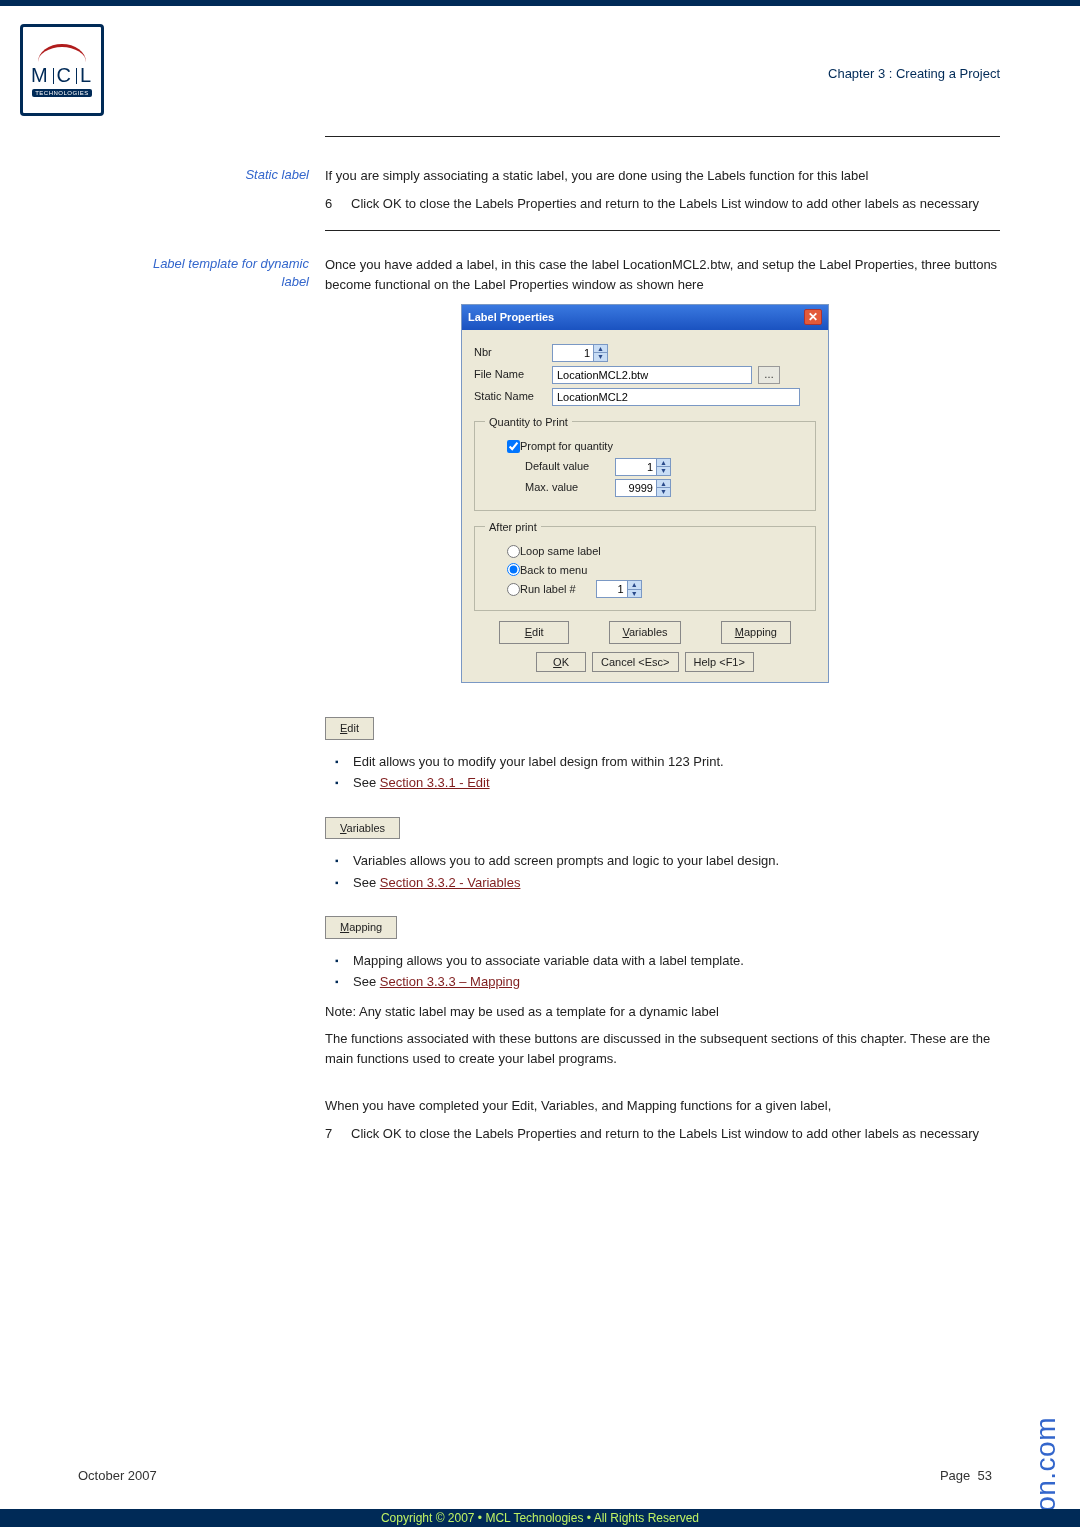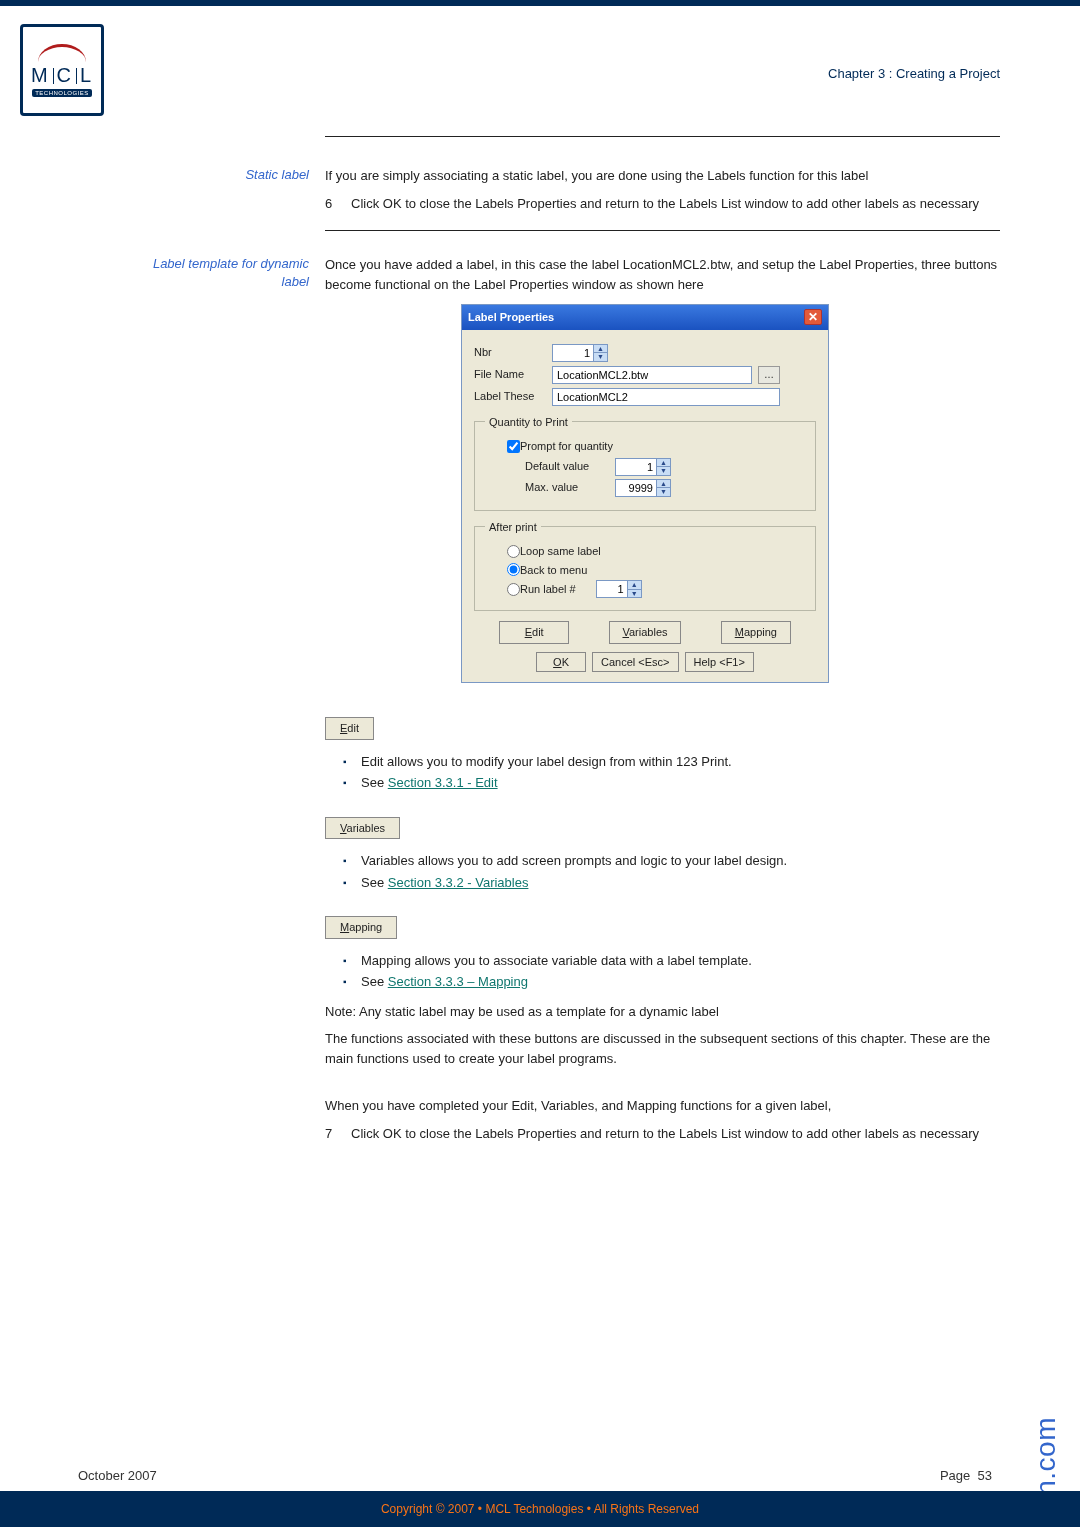--- a/index.html
+++ b/index.html
@@ -170,36 +170,36 @@
   .inline-btn-img {
     display: inline-block;
     border: 1px solid #888;
     background: #ece9d8;
     padding: 2px 14px;
     font-size: 11px;
     font-family: Tahoma, Arial, sans-serif;
     margin: 14px 0 6px 0;
   }
   ul.bul { list-style: none; padding-left: 28px; margin: 6px 0 10px 0; }
-  ul.bul li { position: relative; margin: 2px 8px; line-height: 1.5; }
+  ul.bul li { position: relative; margin: 2px 0; line-height: 1.5; }
   ul.bul li::before {
     content: "▪";
     position: absolute;
     left: -18px;
     color: var(--navy);
     font-size: 10px;
     top: 2px;
   }
-  a.link { color: #0f766e; text-decoration: underline; }
+  a.link { color: #7f1d1d; text-decoration: underline; }
   .footer-bar {
     position: absolute;
     bottom: 0; left: 0; right: 0;
-    height: 36px;
+    height: 18px;
     background: var(--navy);
-    color: #f97316;
+    color: #bef264;
     font-size: 12px;
     display: flex;
     align-items: center;
     justify-content: center;
   }
   .footer-date {
     position: absolute;
     bottom: 44px; left: 78px;
     font-size: 13px;
   }
@@ -273,22 +273,22 @@
                     <div>▼</div>
                   </span>
               </span>
             </div>
             <div class="row">
               <span class="lbl">File Name</span>
               <input class="txt" style="width: 200px;" value="LocationMCL2.btw">
               <span class="browse-btn">…</span>
             </div>
             <div class="row">
-              <span class="lbl">Label These</span>
-              <input class="txt" style="width: 228px;" value="LocationMCL2">
+              <span class="lbl">Static Name</span>
+              <input class="txt" style="width: 248px;" value="LocationMCL2">
             </div>
 
             <fieldset>
               <legend>Quantity to Print</legend>
               <div class="cb indent">
                 <input type="checkbox" checked="" style="">
                 <span>Prompt for quantity</span>
               </div>
               <div class="frow indent" style="margin-left:40px">
                 <span class="flbl">Default value</span>

